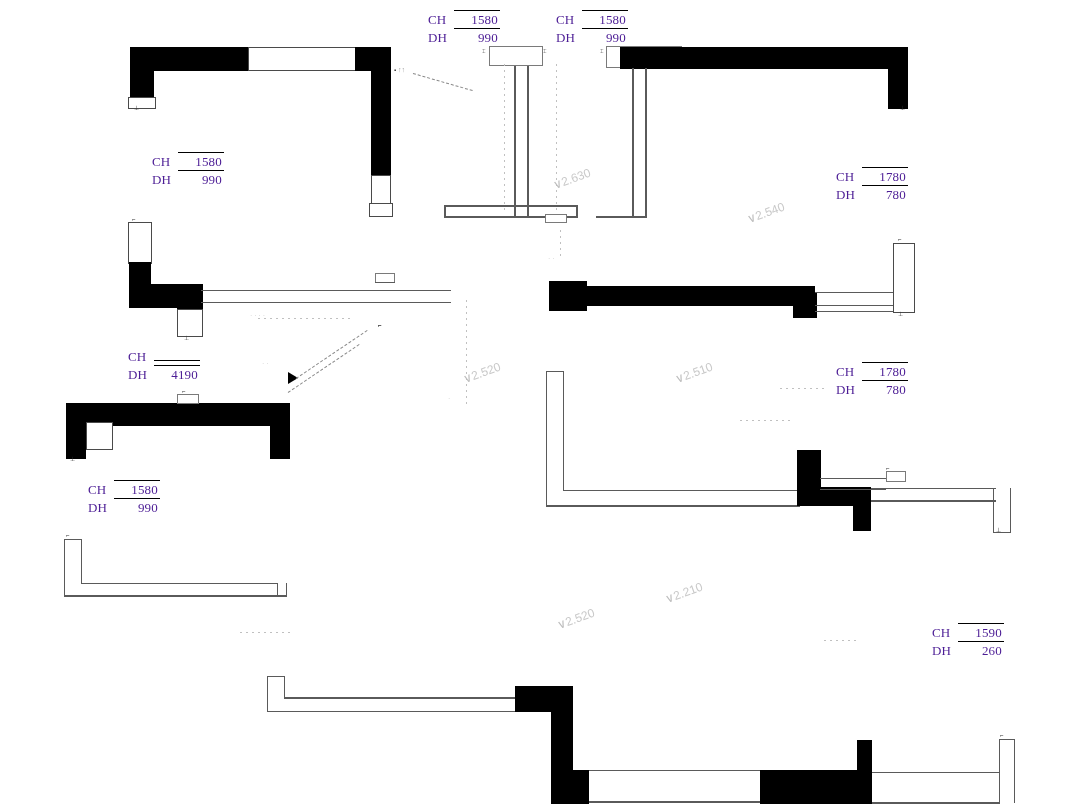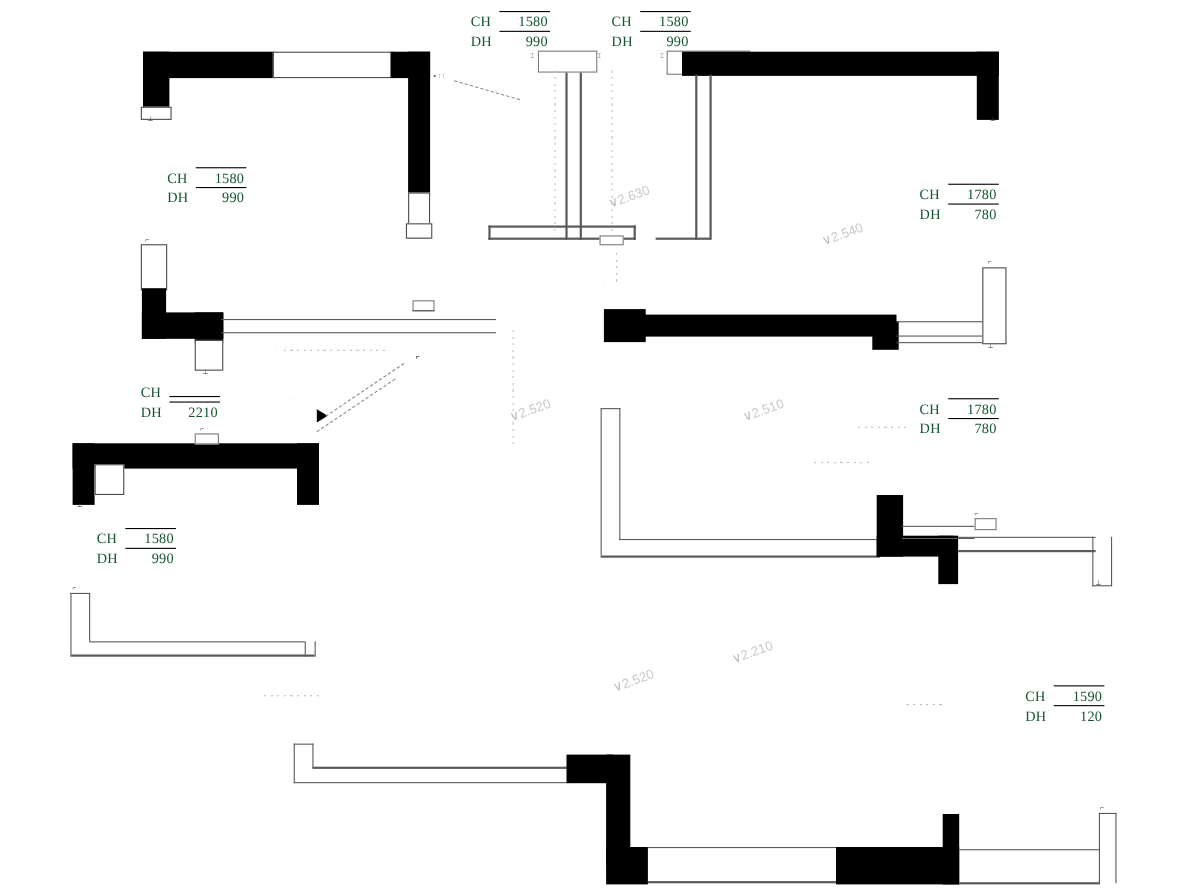--- a/index.html
+++ b/index.html
@@ -6,21 +6,21 @@
   body{font-family:"Liberation Serif", serif;}
   #canvas{position:relative;width:1080px;height:810px;background:#ffffff;overflow:hidden;}
 
   
   .wf{position:absolute;background:#000000;}           
   .wo{position:absolute;background:#ffffff;border:1px solid #4a4a4a;box-sizing:border-box;}  
   .wo2{position:absolute;background:#ffffff;border:1px solid #7a7a7a;box-sizing:border-box;}
   .ln{position:absolute;background:#5a5a5a;}           
 
   
-  .chdh{position:absolute;font-family:"Liberation Serif", serif;font-size:13px;color:#14532d;
+  .chdh{position:absolute;font-family:"Liberation Serif", serif;font-size:13px;color:#4c1d95;
         line-height:17px;white-space:nowrap;letter-spacing:.2px;}
   .chdh .row{display:flex;align-items:baseline;}
   .chdh .k{width:26px;display:inline-block;}
   .chdh .v{display:inline-block;min-width:42px;text-align:right;border-top:1px solid #000;padding:0 2px;}
   .chdh .v.blank{border-top:1px solid #000;min-width:42px;}
 
   
   .elev{position:absolute;font-family:"Liberation Sans", sans-serif;font-size:12px;
         color:#c9c9c9;transform:rotate(-20deg);transform-origin:left bottom;white-space:nowrap;}
   .elev .chev{color:#bdbdbd;}
@@ -239,21 +239,21 @@
       </div>
   </div>
 
   <div class="chdh" style="left:128px;top:348px;">
     <div class="row">
         <span class="k">CH</span>
         <span class="v blank"></span>
       </div>
     <div class="row">
         <span class="k">DH</span>
-        <span class="v">2210</span>
+        <span class="v">4190</span>
       </div>
   </div>
 
   <div class="chdh" style="left:836px;top:362px;">
     <div class="row">
         <span class="k">CH</span>
         <span class="v">1780</span>
       </div>
     <div class="row">
         <span class="k">DH</span>
@@ -272,17 +272,17 @@
       </div>
   </div>
 
   <div class="chdh" style="left:932px;top:623px;">
     <div class="row">
         <span class="k">CH</span>
         <span class="v">1590</span>
       </div>
     <div class="row">
         <span class="k">DH</span>
-        <span class="v">120</span>
+        <span class="v">260</span>
       </div>
   </div>
 
 </div>
 
 </body></html>

